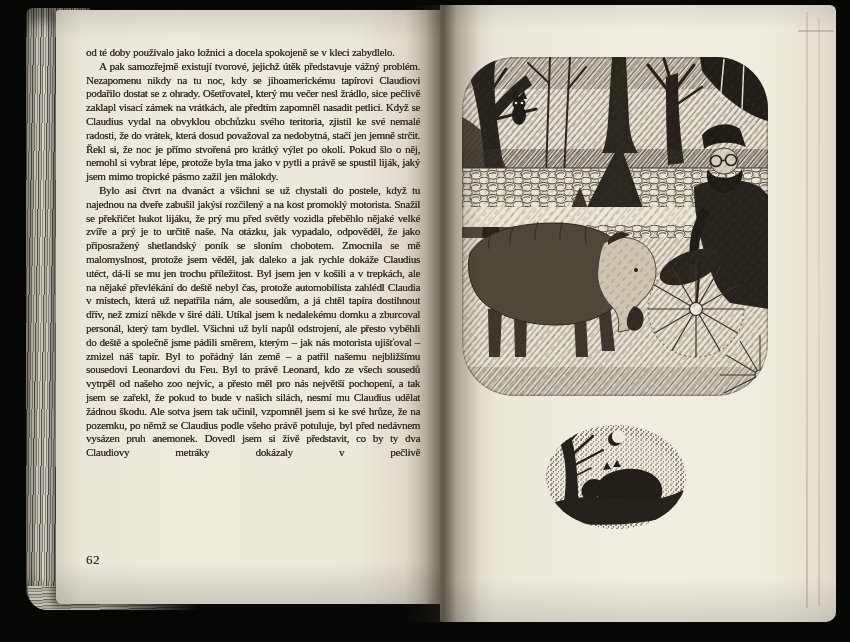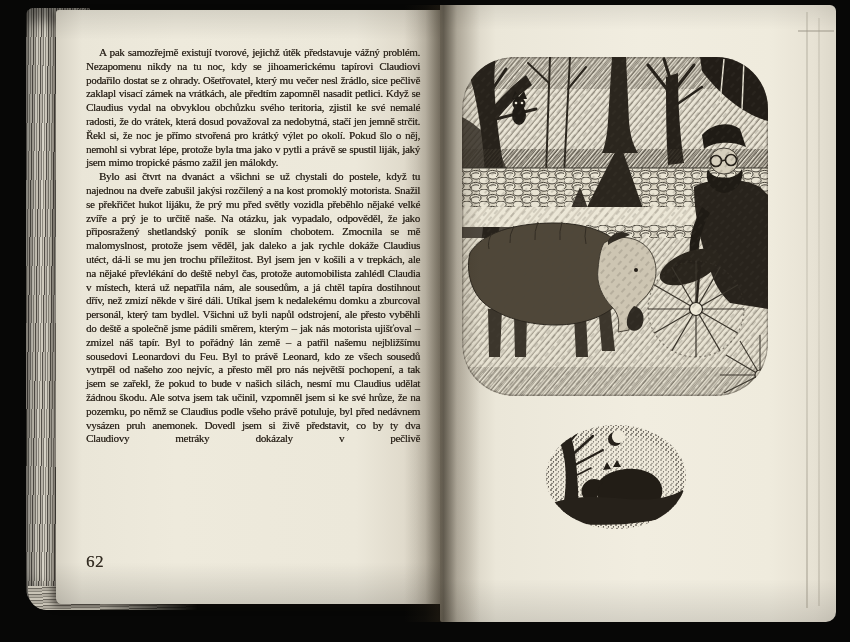--- a/index.html
+++ b/index.html
@@ -61,37 +61,38 @@
     color:#2d261d;font-size:11px;line-height:13.8px;
     letter-spacing:-0.3px;word-spacing:0.4px;
     text-align:justify;hyphens:auto;-webkit-hyphens:auto;
     text-shadow:0.25px 0 0 rgba(45,38,29,.75);
   }
   .text-block p{margin:0;}
   .para-indent{text-indent:13px;}
   .para-continued{text-align-last:justify;}
   .page-number{
     position:absolute;left:30px;top:542px;
-    color:#332c22;font-size:17px;letter-spacing:.6px;
+    color:#332c22;font-size:13px;letter-spacing:.6px;
     text-shadow:0.25px 0 0 rgba(45,38,29,.7);
   }
   
   .illo-main{position:absolute;left:22px;top:52px;width:306px;height:339px;}
   .illo-oval{position:absolute;left:105px;top:419px;width:142px;height:106px;}
 </style>
 </head>
 <body>
 
 <div class="scene">
 
   <div class="page-edges-left"></div>
   <div class="page-edges-bottom"></div>
 
   <div class="page left-page">
     <div class="text-block" lang="cs">
+      <p>od té doby používalo jako ložnici a docela spokojeně se v kleci zabydlelo.</p>
       <p class="para-indent">A pak samozřejmě existují tvorové, jejichž útěk představuje vážný problém. Nezapomenu nikdy na tu noc, kdy se jihoamerickému tapírovi Claudiovi podařilo dostat se z ohrady. Ošetřovatel, který mu večer nesl žrádlo, sice pečlivě zaklapl visací zámek na vrátkách, ale předtím zapomněl nasadit petlici. Když se Claudius vydal na obvyklou obchůzku svého teritoria, zjistil ke své nemalé radosti, že do vrátek, která dosud považoval za nedobytná, stačí jen jemně strčit. Řekl si, že noc je přímo stvořená pro krátký výlet po okolí. Pokud šlo o něj, nemohl si vybrat lépe, protože byla tma jako v pytli a právě se spustil liják, jaký jsem mimo tropické pásmo zažil jen málokdy.</p>
       <p class="para-indent para-continued">Bylo asi čtvrt na dvanáct a všichni se už chystali do postele, když tu najednou na dveře zabušil jakýsi rozčilený a na kost promoklý motorista. Snažil se překřičet hukot lijáku, že prý mu před světly vozidla přeběhlo nějaké velké zvíře a prý je to určitě naše. Na otázku, jak vypadalo, odpověděl, že jako připosražený shetlandský poník se sloním chobotem. Zmocnila se mě malomyslnost, protože jsem věděl, jak daleko a jak rychle dokáže Claudius utéct, dá-li se mu jen trochu příležitost. Byl jsem jen v košili a v trepkách, ale na nějaké převlékání do deště nebyl čas, protože automobilista zahlédl Claudia v místech, která už nepatřila nám, ale sousedům, a já chtěl tapíra dostihnout dřív, než zmizí někde v širé dáli. Utíkal jsem k nedalekému domku a zburcoval personál, který tam bydlel. Všichni už byli napůl odstrojení, ale přesto vyběhli do deště a společně jsme pádili směrem, kterým – jak nás motorista ujišťoval – zmizel náš tapír. Byl to pořádný lán země – a patřil našemu nejbližšímu sousedovi Leonardovi du Feu. Byl to právě Leonard, kdo ze všech sousedů vytrpěl od našeho zoo nejvíc, a přesto měl pro nás největší pochopení, a tak jsem se zařekl, že pokud to bude v našich silách, nesmí mu Claudius udělat žádnou škodu. Ale sotva jsem tak učinil, vzpomněl jsem si ke své hrůze, že na pozemku, po němž se Claudius podle všeho právě potuluje, byl před nedávnem vysázen pruh anemonek. Dovedl jsem si živě představit, co by ty dva Claudiovy metráky dokázaly v pečlivě</p>
     </div>
     <div class="page-number">62</div>
   </div>
 
   <div class="page right-page">
 
     <svg class="illo-main" viewBox="0 0 306 339">
       <defs>

